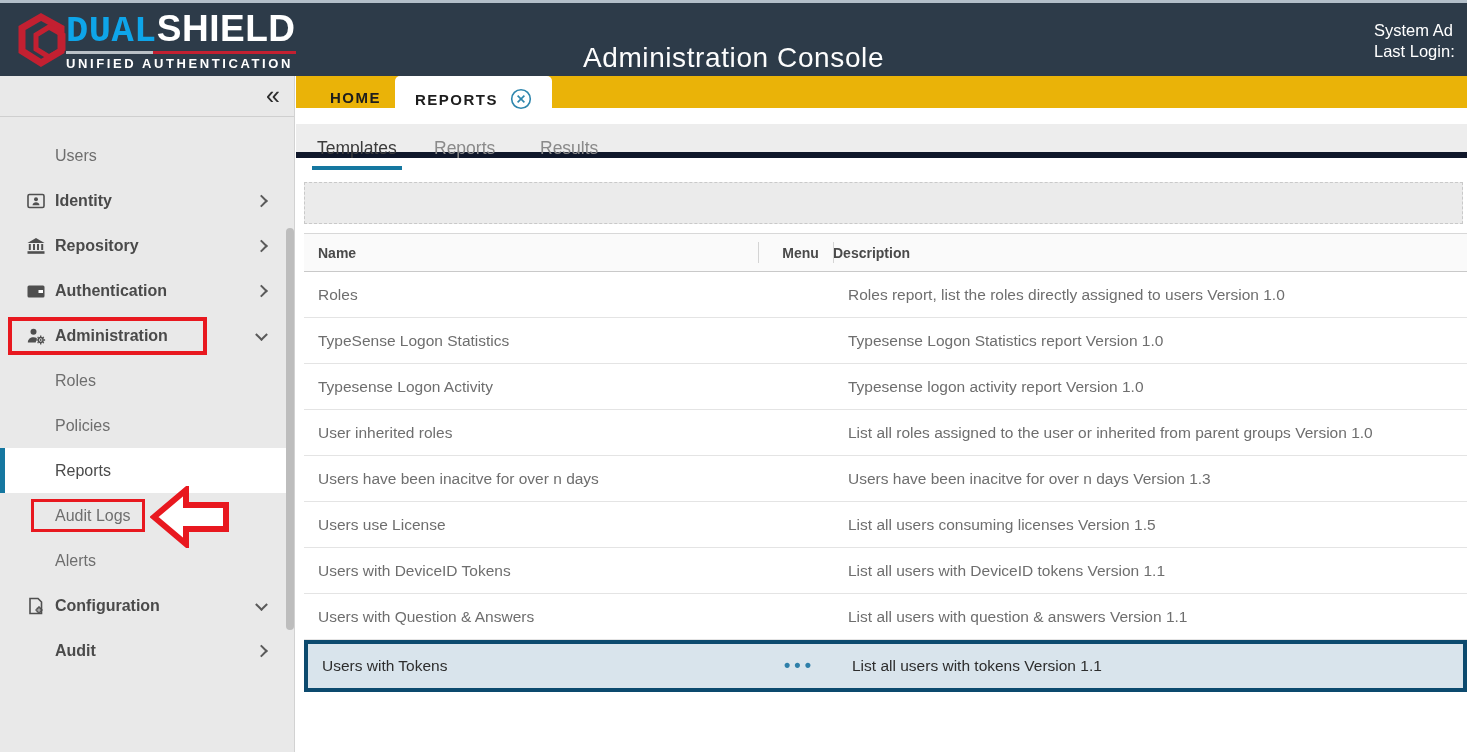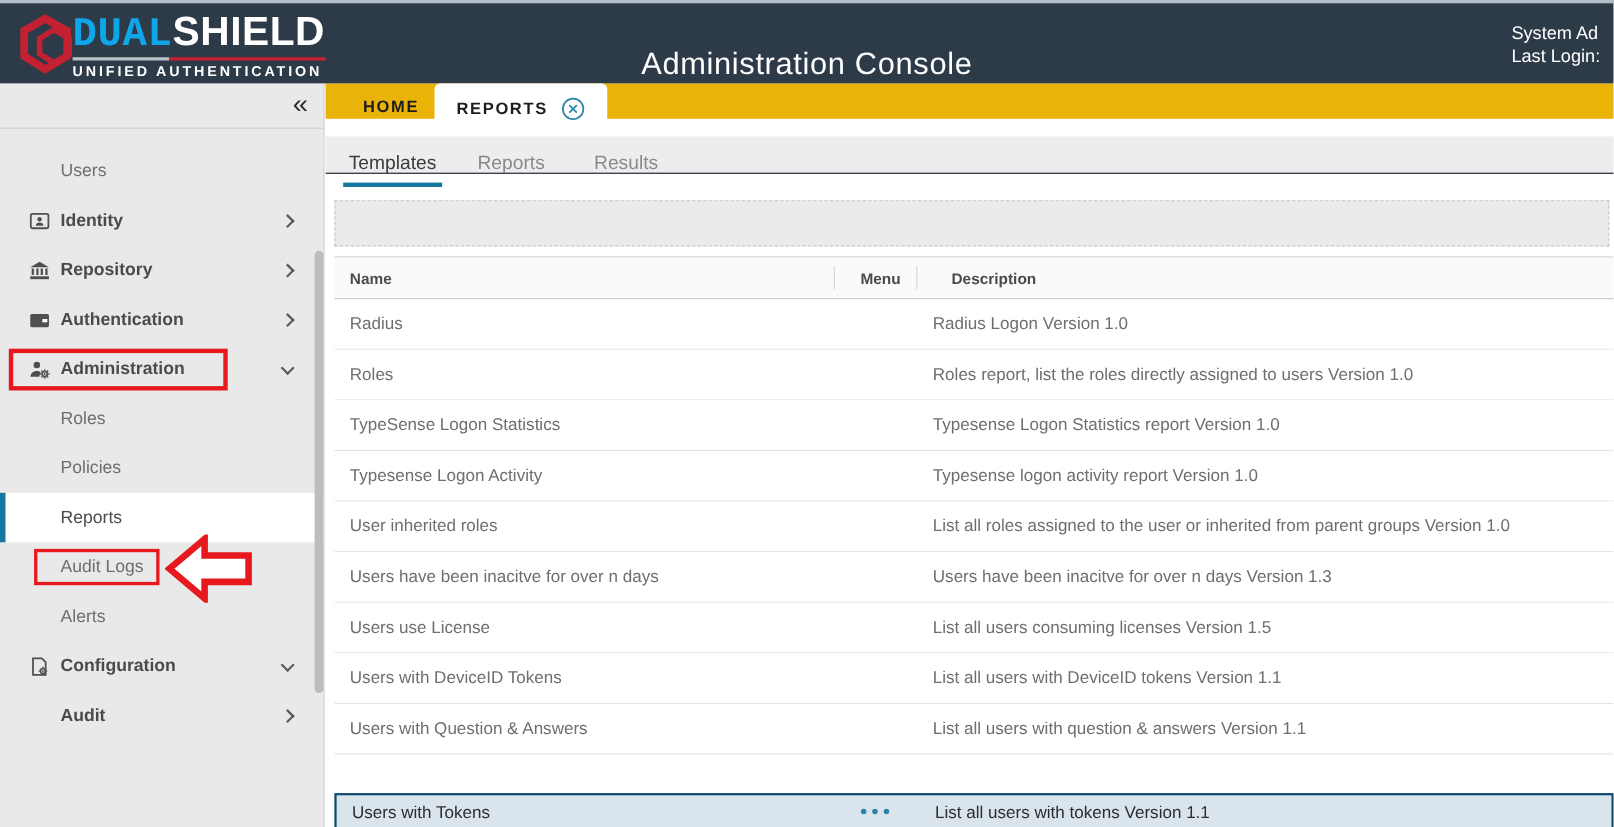--- a/index.html
+++ b/index.html
@@ -82,21 +82,21 @@
   }
   .tab.home { left:14px; }
   .tab.active {
     left:99px; height:46px; background:#ffffff; border-radius:5px 5px 0 0;
   }
   .tab .close-icon { margin-left:12px; display:flex; cursor:pointer; }
 
   
   .subtabs {
     position:absolute; left:296px; top:124px; width:1171px; height:34px;
-    background:#ededed; border-bottom:1px solid #0f172a;
+    background:#ededed; border-bottom:6px solid #0f172a;
   }
   .subtab {
     position:absolute; top:0; height:49px; line-height:49px;
     font-size:17.5px; color:#8a8a8a; cursor:pointer; padding:0 5px;
   }
   .subtab.templates { left:16px; color:#3c3c3c; }
   .subtab.templates::after {
     content:''; position:absolute; left:0; right:0; bottom:3px; height:4px; background:#1577a0;
   }
   .subtab.reports { left:133px; }
@@ -113,31 +113,31 @@
   .thead {
     height:39px; background:#fafafa; position:relative;
     border-top:1px solid #d8d8d8; border-bottom:1px solid #c9c9c9;
     display:flex; align-items:center;
     font-size:14px; font-weight:bold; color:#4a4a4a;
   }
   .thead .vsep { position:absolute; top:8px; bottom:8px; width:1px; background:#d4d4d4; }
   .vsep.v1 { left:454px; } .vsep.v2 { left:529px; }
   .h-name { width:454px; padding-left:14px; cursor:pointer; }
   .h-menu { width:75px; text-align:center; cursor:pointer;padding-left:10px; }
-  .h-desc { flex:1; cursor:pointer;margin-left:32px; }
+  .h-desc { flex:1; cursor:pointer; }
 
   .trow {
     height:46px; display:flex; align-items:center; background:#fff;
     border-bottom:1px solid #e4e4e4; font-size:15.5px; color:#6e6e6e; cursor:pointer;
   }
   .c-name { width:454px; padding-left:14px; }
   .c-menu { width:75px; text-align:center; }
   .c-desc { flex:1; padding-left:15px; }
   .trow.highlight {
-    height:38px; background:#d9e4ec; border:2px solid #0c4a6e; color:#2d2d2d;margin-top:35px;
+    height:52px; background:#d9e4ec; border:4px solid #0c4a6e; color:#2d2d2d;
   }
   .menu-dots {
     color:#2e7fa9; font-size:18px; font-weight:bold; letter-spacing:4px; line-height:10px;
   }
 </style>
 </head>
 <body>
 
 <div class="app-header">
   <div class="logo">
@@ -284,25 +284,20 @@
 <div class="grid">
   <div class="thead">
     <div class="h-name">Name</div>
     <div class="h-menu">Menu</div>
     <div class="h-desc">Description</div>
     <div class="vsep v1"></div>
     <div class="vsep v2"></div>
   </div>
 
   <div class="trow">
-    <div class="c-name">Radius</div>
-    <div class="c-menu"></div>
-    <div class="c-desc">Radius Logon Version 1.0</div>
-  </div>
-  <div class="trow">
     <div class="c-name">Roles</div>
     <div class="c-menu"></div>
     <div class="c-desc">Roles report, list the roles directly assigned to users Version 1.0</div>
   </div>
   <div class="trow">
     <div class="c-name">TypeSense Logon Statistics</div>
     <div class="c-menu"></div>
     <div class="c-desc">Typesense Logon Statistics report Version 1.0</div>
   </div>
   <div class="trow">

